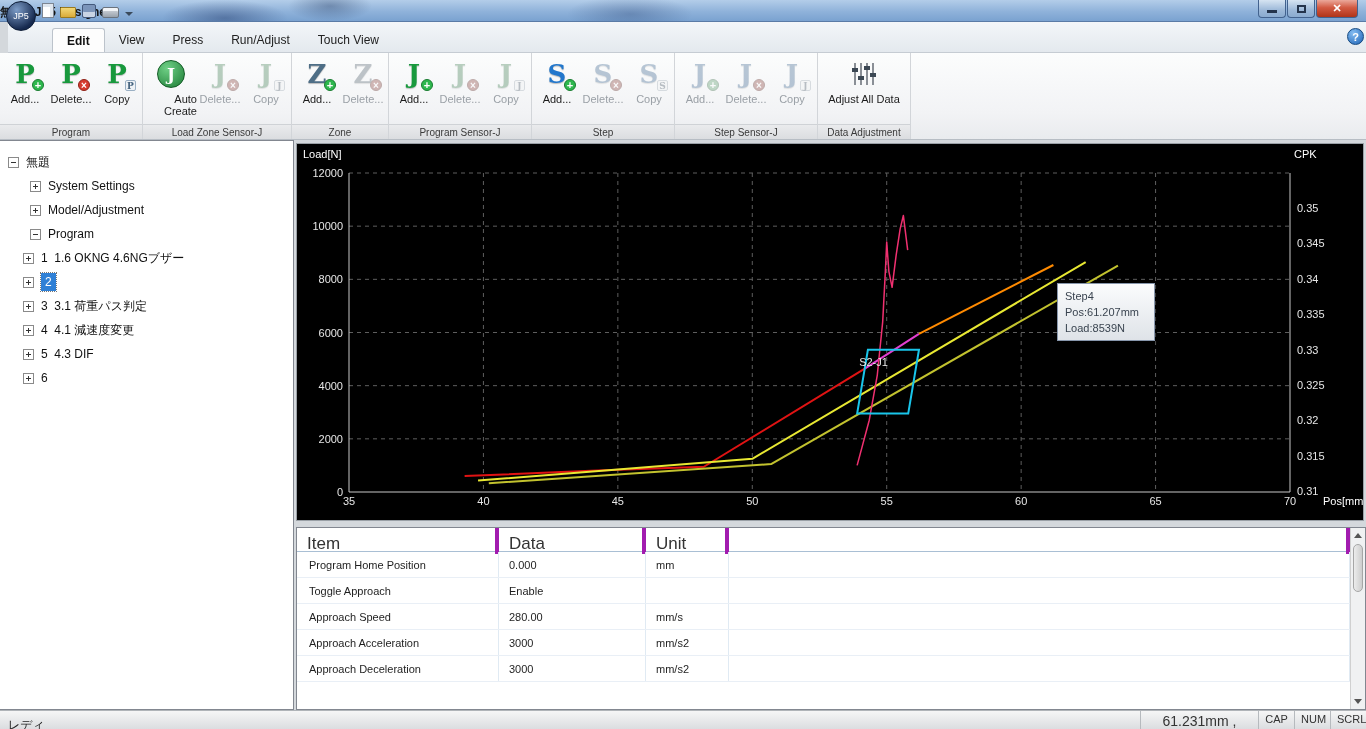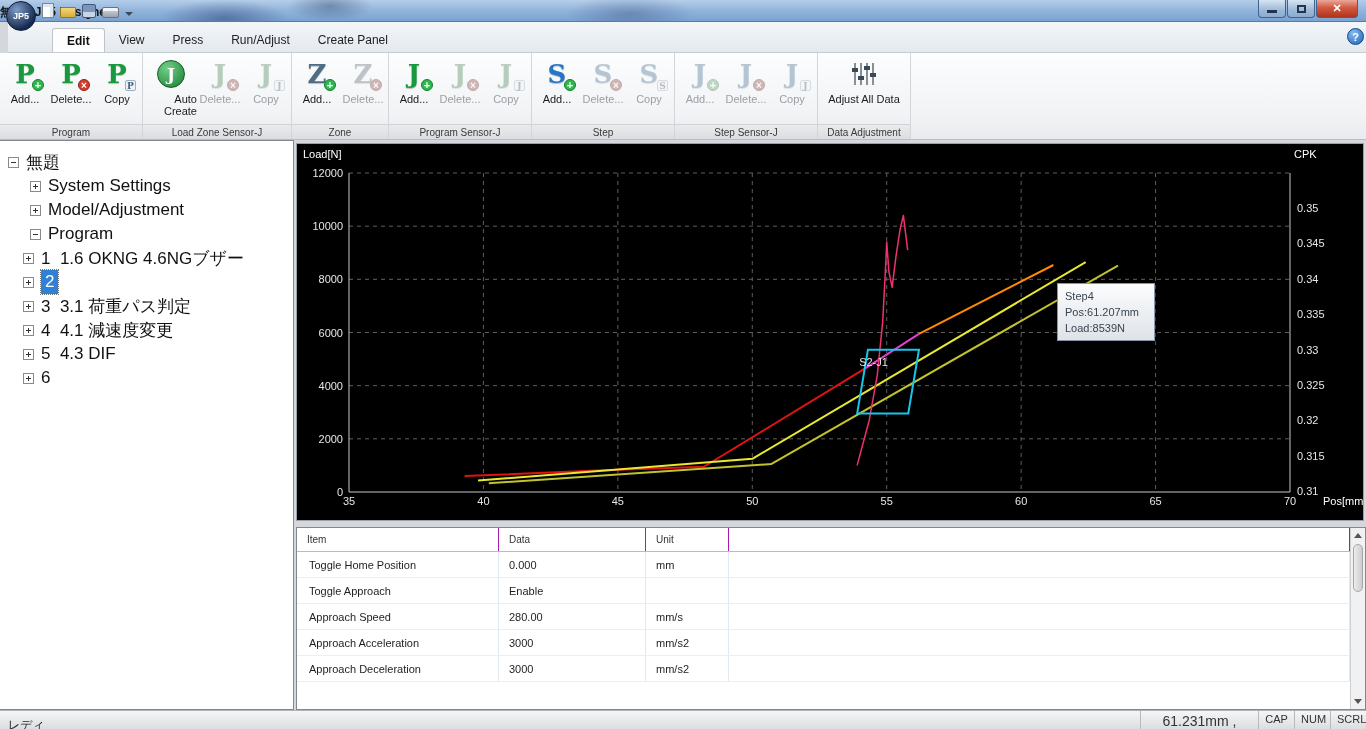--- a/index.html
+++ b/index.html
@@ -9,21 +9,21 @@
 #titlebar{position:absolute;left:0;top:0;width:1366px;height:22px;
  background:
   radial-gradient(ellipse 90px 26px at 225px 18px, rgba(15,35,85,.38), transparent 70%),
   radial-gradient(ellipse 60px 22px at 330px 6px, rgba(10,30,70,.32), transparent 70%),
   radial-gradient(ellipse 90px 26px at 630px 14px, rgba(18,42,92,.28), transparent 70%),
   linear-gradient(180deg,#b3cde9 0%,#8fb2da 55%,#7aa2d0 100%);
  border-bottom:1px solid #5a7ba6}
 #title-text{position:absolute;left:0;right:0;top:4px;font-size:12px;font-weight:bold;color:#141414}
 #app-logo{position:absolute;left:6px;top:1px;width:30px;height:30px;border-radius:50%;
  background:radial-gradient(circle at 35% 28%,#7d9dc8,#16294e 72%);border:1px solid #0d1c36;
- color:#fff;font-size:9px;font-weight:bold;display:flex;align-items:center;justify-content:center;z-index:20}
+ color:#fff;font-size:9px;font-weight:normal;display:flex;align-items:center;justify-content:center;z-index:20}
 #qat{position:absolute;left:42px;top:3px;display:flex;gap:6px;align-items:center}
 .qicon{display:inline-block}
 .ic-newdoc{width:12px;height:15px;background:#fff;border:1px solid #7d8693;box-shadow:inset -3px 3px 0 #dfe6ee}
 .ic-open{width:16px;height:11px;background:linear-gradient(#f3d878,#d9ab3a);border:1px solid #9a7a20;border-radius:1px;margin-top:3px}
 .ic-save{width:14px;height:14px;background:#7c95ba;border:1px solid #44597c;border-radius:2px;box-shadow:inset 0 -5px 0 #c9d4e4}
 .ic-print{width:17px;height:11px;background:linear-gradient(#d8dce2,#9aa2ac);border:1px solid #6b737d;border-radius:2px;margin-top:3px;box-shadow:inset 0 3px 0 #f2f4f7}
 .ic-caret{width:0;height:0;border-left:4px solid transparent;border-right:4px solid transparent;border-top:4px solid #3a4a5c;margin-top:6px}
 .winbtns{position:absolute;right:8px;top:0;display:flex;z-index:30}
 .winbtn{width:28px;height:18px;border:1px solid #42628e;border-top:none;border-radius:0 0 4px 4px;
  background:linear-gradient(#d6e4f2,#9cb8d8 60%,#8aabd0);display:flex;align-items:center;justify-content:center;margin-left:1px}
@@ -60,40 +60,40 @@
 .disc{width:28px;height:28px;border-radius:50%;background:radial-gradient(circle at 35% 28%,#6fd086,#1d7c35);border:1px solid #135c26;display:flex;align-items:center;justify-content:center}
 .badge{position:absolute;right:-2px;bottom:-1px;width:12px;height:12px;border-radius:50%;font-size:11px;font-weight:bold;line-height:11px;text-align:center;color:#fff}
 .badge.add{background:#2eb84e;border:1px solid #1a7c31}
 .badge.add::after{content:"+"}
 .badge.delete{background:#d63b2f;border:1px solid #8f2318}
 .badge.delete::after{content:"×";font-size:10px}
 .badge.copy{background:#eef2f6;color:#44627e;border:1px solid #9ab0c4;border-radius:2px;font-size:9px;line-height:10px;width:11px;height:11px;font-family:"DejaVu Serif",serif}
 
 
 #tree-panel{position:absolute;left:0;top:140px;width:294px;height:570px;background:#fff;border:1px solid #828790;border-left:none;padding-top:9px;overflow:hidden}
-.trow{height:24px;display:flex;align-items:center;font-size:17px;color:#111}
+.trow{height:24px;display:flex;align-items:center;font-size:12px;color:#111}
 .lvl0{padding-left:8px}.lvl1{padding-left:30px}.lvl2{padding-left:23px}
 .texp{width:11px;height:11px;border:1px solid #8a8a8a;background:#fff;position:relative;margin-right:7px;flex:none}
 .texp::before{content:"";position:absolute;left:2px;top:4px;width:5px;height:1px;background:#333}
 .texp.plus::after{content:"";position:absolute;left:4px;top:2px;width:1px;height:5px;background:#333}
 .tlabel{white-space:pre}
 .tlabel.selected{background:#2f80d6;color:#fff;padding:2px 4px;outline:1px dotted #777}
 
 
 #chart-panel{position:absolute;left:296px;top:143px;width:1068px;height:378px;background:#000;border:1px solid #9aa0a6}
 #chart-svg{position:absolute;left:0;top:0}
 #chart-tooltip{position:absolute;left:760px;top:139px;width:98px;height:58px;
  background:linear-gradient(#fbfcfd,#dfe3e8);border:1px solid #8796ab;box-shadow:2px 2px 4px rgba(0,0,0,.45);
  font-size:11px;color:#3a4450;padding:4px 7px;line-height:16px}
 
 
 #table-panel{position:absolute;left:296px;top:527px;width:1070px;height:183px;background:#fff;border:1px solid #828790}
 #tbl{position:absolute;left:0;top:0;right:15px;bottom:0}
 .thead{display:grid;grid-template-columns:202px 147px 83px 1fr;height:24px;border-bottom:1px solid #a9bfd4}
-.thead .cell{font-size:10px;color:#333;padding:6px 0 0 10px;border-right:1px solid #a21caf}
+.thead .cell{font-size:17px;color:#333;padding:6px 0 0 10px;border-right:4px solid #a21caf}
 .trowt{display:grid;grid-template-columns:202px 147px 83px 1fr;height:26px;border-bottom:1px solid #e9eff6}
 .trowt .cell{font-size:11px;color:#1e1e1e;padding:7px 0 0 10px;border-right:1px solid #e0eaf3}
 .cell.c1{padding-left:12px}
 #vscroll{position:absolute;right:0;top:0;width:15px;height:100%;background:#f0f1f2;border-left:1px solid #d0d0d0}
 .sbtn{height:15px;display:flex;align-items:center;justify-content:center}
 .arr-up{width:0;height:0;border-left:4px solid transparent;border-right:4px solid transparent;border-bottom:5px solid #555}
 .arr-dn{width:0;height:0;border-left:4px solid transparent;border-right:4px solid transparent;border-top:5px solid #555}
 .sbtn.bottom{position:absolute;bottom:0;width:100%}
 #sthumb{position:absolute;left:2px;top:16px;width:10px;height:48px;background:linear-gradient(90deg,#ececec,#cdcdcd);border:1px solid #a6a6a6;border-radius:5px}
 
@@ -129,21 +129,21 @@
   </div>
 </div>
 <div id="app-logo">JP5</div>
 
 <div id="tabstrip">
   <div class="tabs">
     <div class="tab active">Edit</div>
     <div class="tab">View</div>
     <div class="tab">Press</div>
     <div class="tab">Run/Adjust</div>
-    <div class="tab">Create Panel</div>
+    <div class="tab">Touch View</div>
   </div>
   <div id="help-btn">?</div>
 </div>
 
 <div id="ribbon">
 
   <div class="rgroup">
     <div class="rbuttons">
       <div class="rbtn">
         <span class="ricon">
@@ -427,21 +427,21 @@
 
 <div id="table-panel">
   <div id="tbl">
     <div class="thead">
       <div class="cell">Item</div>
       <div class="cell">Data</div>
       <div class="cell">Unit</div>
       <div class="cell"></div>
     </div>
     <div class="trowt">
-      <div class="cell c1">Toggle Home Position</div>
+      <div class="cell c1">Program Home Position</div>
       <div class="cell">0.000</div>
       <div class="cell">mm</div>
       <div class="cell"></div>
     </div>
     <div class="trowt">
       <div class="cell c1">Toggle Approach</div>
       <div class="cell">Enable</div>
       <div class="cell"></div>
       <div class="cell"></div>
     </div>

